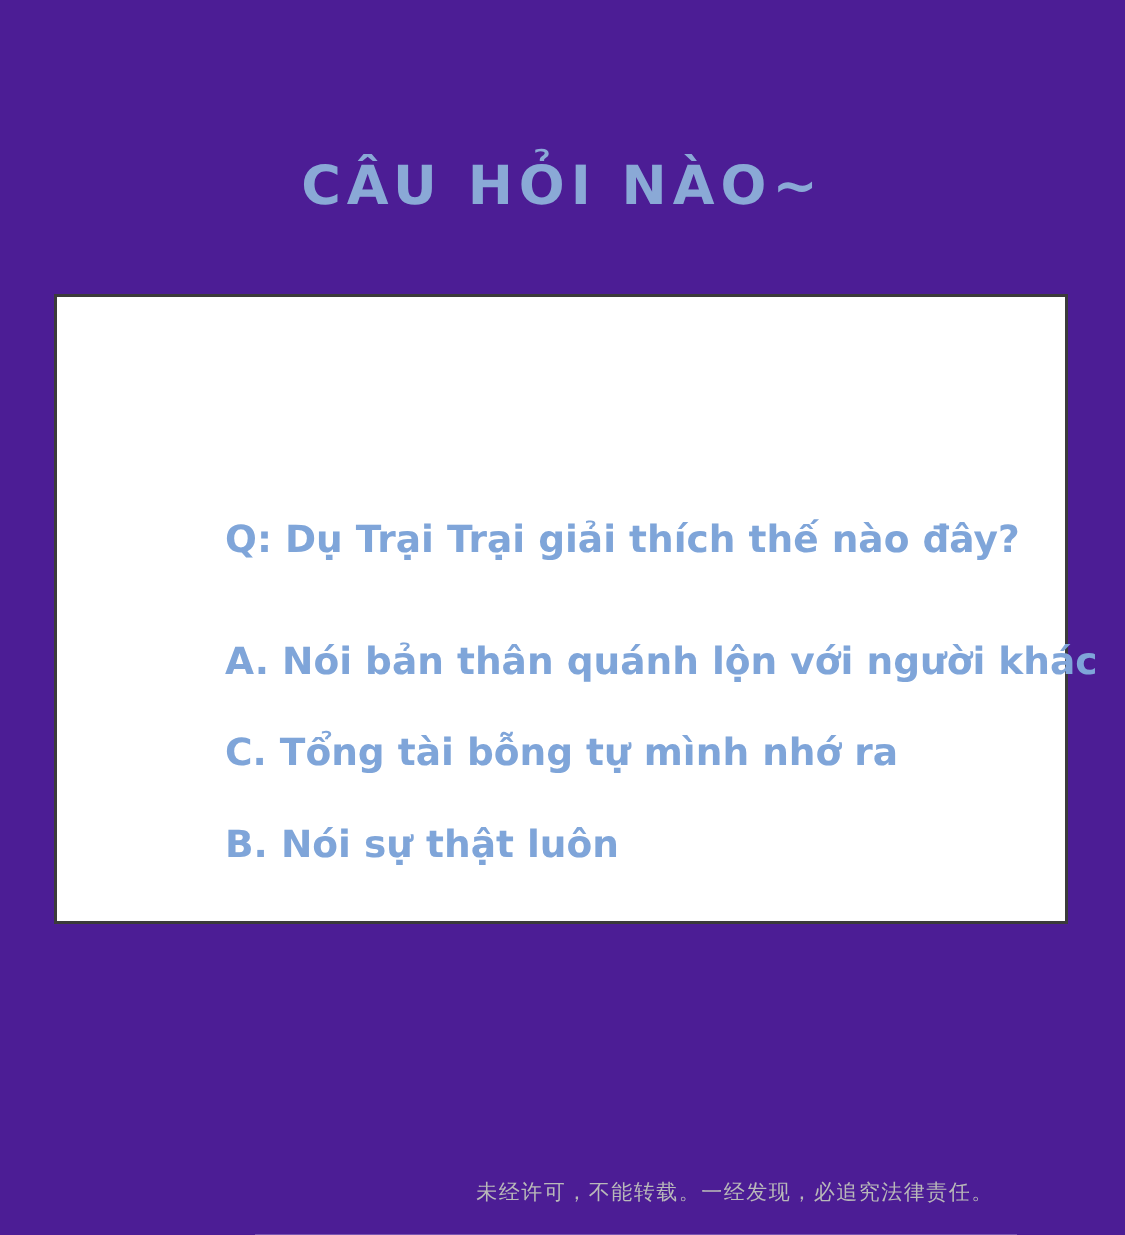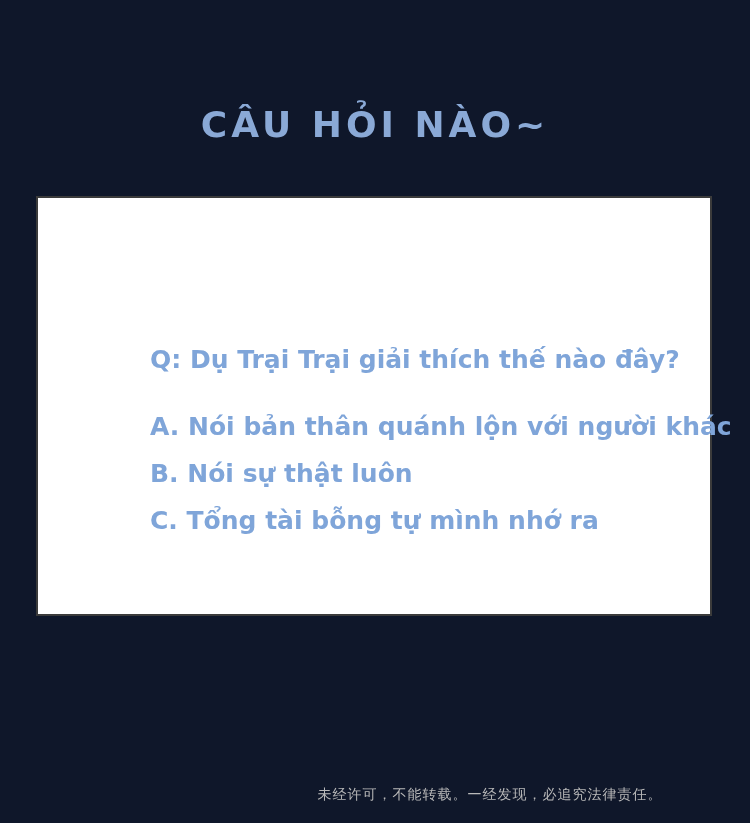--- a/index.html
+++ b/index.html
@@ -12,21 +12,21 @@
     background: #ffffff;
     font-family: "DejaVu Sans", sans-serif;
     overflow: hidden;
     position: relative;
   }
 
   .page {
     position: relative;
     width: 750px;
     height: 823px;
-    background: #0f172a;
+    background: #4c1d95;
   }
 
   
   .title {
     position: absolute;
     top: 104px;
     left: 0;
     width: 750px;
     text-align: center;
     color: #8aa9d6;
@@ -72,20 +72,21 @@
     flex-direction: column;
     gap: 16px;
   }
 
   .answer {
     font-size: 25px;
     font-weight: 600;
     color: #7fa5d9;
     line-height: 1.25;
     white-space: nowrap;
+    margin-top: 14px;
   }
 
   
   .footer-note {
     position: absolute;
     left: 0;
     top: 786px;
     width: 750px;
     text-align: center;
     box-sizing: border-box;
@@ -107,22 +108,22 @@
   <div class="title">CÂU HỎI NÀO~</div>
 
   <div class="panel">
 
     <div class="quiz">
 
       <div class="question">Q: Dụ Trại Trại giải thích thế nào đây?</div>
 
       <div class="answers">
         <div class="answer">A. Nói bản thân quánh lộn với người khác</div>
+        <div class="answer">C. Tổng tài bỗng tự mình nhớ ra</div>
         <div class="answer">B. Nói sự thật luôn</div>
-        <div class="answer">C. Tổng tài bỗng tự mình nhớ ra</div>
       </div>
 
     </div>
 
   </div>
 
   <div class="footer-note">
     <span class="footer-note-inner">未经许可，不能转载。一经发现，必追究法律责任。</span>
   </div>
 

